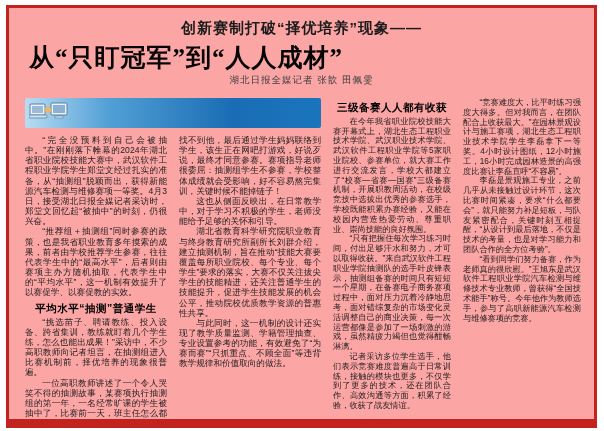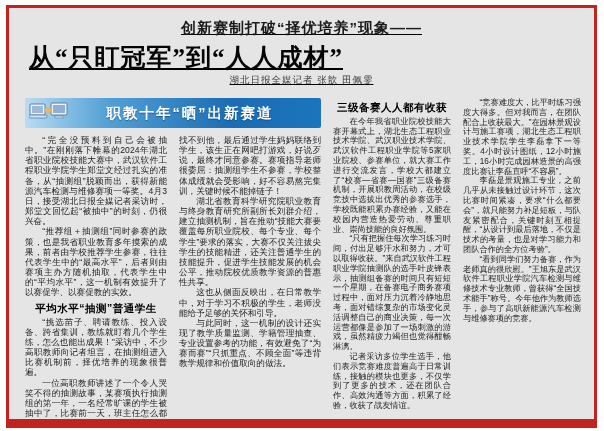--- a/index.html
+++ b/index.html
@@ -4,23 +4,22 @@
 <style>
   html,body{margin:0;padding:0;}
   body{
     width:604px;height:431px;position:relative;overflow:hidden;
     background:#ffffff;
     font-family:"Liberation Sans","DejaVu Sans",sans-serif;
   }
   .frame{
     position:absolute;left:6px;top:5px;right:7px;bottom:3px;
     border:3px solid #c3231f;border-bottom-width:9px;
-    background:#e5e5e5;
+    background:#fca5a5;
     box-sizing:border-box;
-    text-decoration:underline;
   }
   .kicker{
     margin-top:11px;text-align:center;
     font-size:15px;font-weight:bold;color:#1b1b1b;letter-spacing:1px;
   }
   .headline{
     margin:3px 0 0;text-align:left;
     font-family:"Liberation Serif","DejaVu Serif",serif;
     font-weight:900;font-size:25px;color:#050505;letter-spacing:1px;padding-left:20px;
   }
@@ -76,31 +75,30 @@
           <svg width="40" height="24" viewBox="0 0 40 24" aria-hidden="true">
             <rect x="1" y="3" width="15" height="11" rx="1" fill="#e8f3fb" stroke="#5a7fa6" stroke-width="1"></rect>
             <rect x="3" y="5" width="11" height="7" fill="#9db9d6"></rect>
             <rect x="0" y="14" width="18" height="3" rx="1" fill="#cfe0ef" stroke="#5a7fa6" stroke-width="0.8"></rect>
             <rect x="22" y="2" width="16" height="12" rx="1" fill="#e8f3fb" stroke="#5a7fa6" stroke-width="1"></rect>
             <rect x="24" y="4" width="12" height="8" fill="#8fb0d2"></rect>
             <rect x="26" y="15" width="8" height="2" fill="#cfe0ef" stroke="#5a7fa6" stroke-width="0.6"></rect>
             <circle cx="19" cy="9" r="3" fill="#f0b65a"></circle>
           </svg>
         </span>
-        <span class="badge-label">职教十年“晒”出新赛道</span>
       </div>
 
       <div class="cols cols-left">
         <p>“完全没预料到自己会被抽中。”在刚刚落下帷幕的2024年湖北省职业院校技能大赛中，武汉软件工程职业学院学生郑堂文经过扎实的准备，从“抽测组”脱颖而出，获得新能源汽车检测与维修赛项一等奖。4月3日，接受湖北日报全媒记者采访时，郑堂文回忆起“被抽中”的时刻，仍很兴奋。</p>
         <p>“推荐组＋抽测组”同时参赛的政策，也是我省职业教育多年摸索的成果，前者由学校推荐学生参赛，往往代表学生中的“最高水平”，后者则由赛项主办方随机抽取，代表学生中的“平均水平”，这一机制有效提升了以赛促学、以赛促教的实效。</p>
         <h3 class="sec-heading">平均水平“抽测”普通学生</h3>
         <p>“挑选苗子、聘请教练、投入设备、跨省集训，教练就盯着几个学生练，怎么也能出成果！”采访中，不少高职教师向记者坦言，在抽测组进入比赛机制前，择优培养的现象很普遍。</p>
         <p>一位高职教师讲述了一个令人哭笑不得的抽测故事，某赛项执行抽测组的第一年，一名经常旷课的学生被抽中了，比赛前一天，班主任怎么都找不到他，最后通过学生妈妈联络到学生，该生正在网吧打游戏，好说歹说，最终才同意参赛。赛项指导老师很委屈：抽测组学生不参赛，学校整体成绩就会受影响，好不容易熬完集训，关键时候不能掉链子！</p>
+        <p>这也从侧面反映出，在日常教学中，对于学习不积极的学生，老师没能给予足够的关怀和引导。</p>
         <p>湖北省教育科学研究院职业教育与终身教育研究所副所长刘群介绍，建立抽测机制，旨在推动“技能大赛要覆盖每所职业院校、每个专业、每个学生”要求的落实，大赛不仅关注拔尖学生的技能精进，还关注普通学生的技能提升，促进学生技能发展的机会公平，推动院校优质教学资源的普惠性共享。</p>
-        <p>这也从侧面反映出，在日常教学中，对于学习不积极的学生，老师没能给予足够的关怀和引导。</p>
         <p>与此同时，这一机制的设计还实现了教学质量监测、学籍管理抽查、专业设置参考的功能，有效避免了“为赛而赛”“只抓重点、不顾全面”等违背教学规律和价值取向的做法。</p>
 
       </div>
     </div>
 
     <div class="flow-right">
       <div class="cols cols-right">
         <h3 class="sec-heading">三级备赛人人都有收获</h3>
         <p>在今年我省职业院校技能大赛开幕式上，湖北生态工程职业技术学院、武汉职业技术学院、武汉软件工程职业学院等5家职业院校、参赛单位，就大赛工作进行交流发言，学校大都建立了“校赛—省赛—国赛”三级备赛机制，开展职教周活动，在校级竞技中选拔出优秀的参赛选手，学校既能积累办赛经验，又能在校园内营造热爱劳动、尊重职业、崇尚技能的良好氛围。</p>
         <p>“只有把握住每次学习练习时间，付出足够汗水和努力，才可以取得收获。”来自武汉软件工程职业学院抽测队的选手叶皮锋表示，抽测组备赛的时间只有短短一个星期，在备赛电子商务赛项过程中，面对压力沉着冷静地思考，面对错综复杂的市场变化灵活调整自己的商业决策，每一次运营都像是参加了一场刺激的游戏，虽然精疲力竭但也觉得酣畅淋漓。</p>

